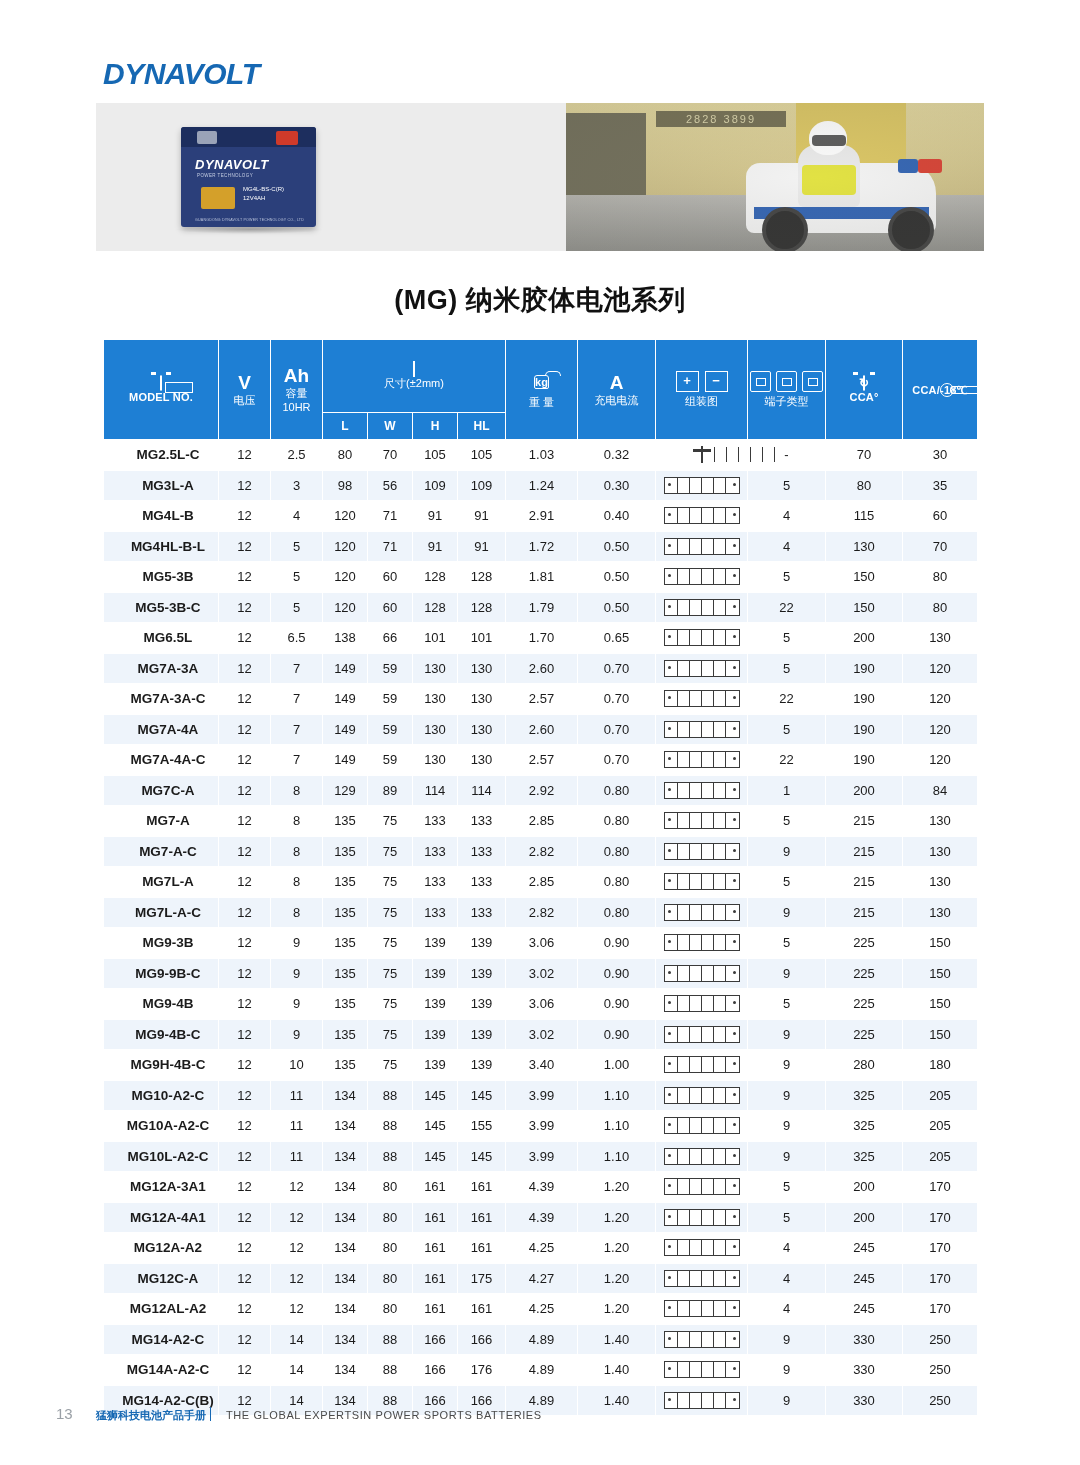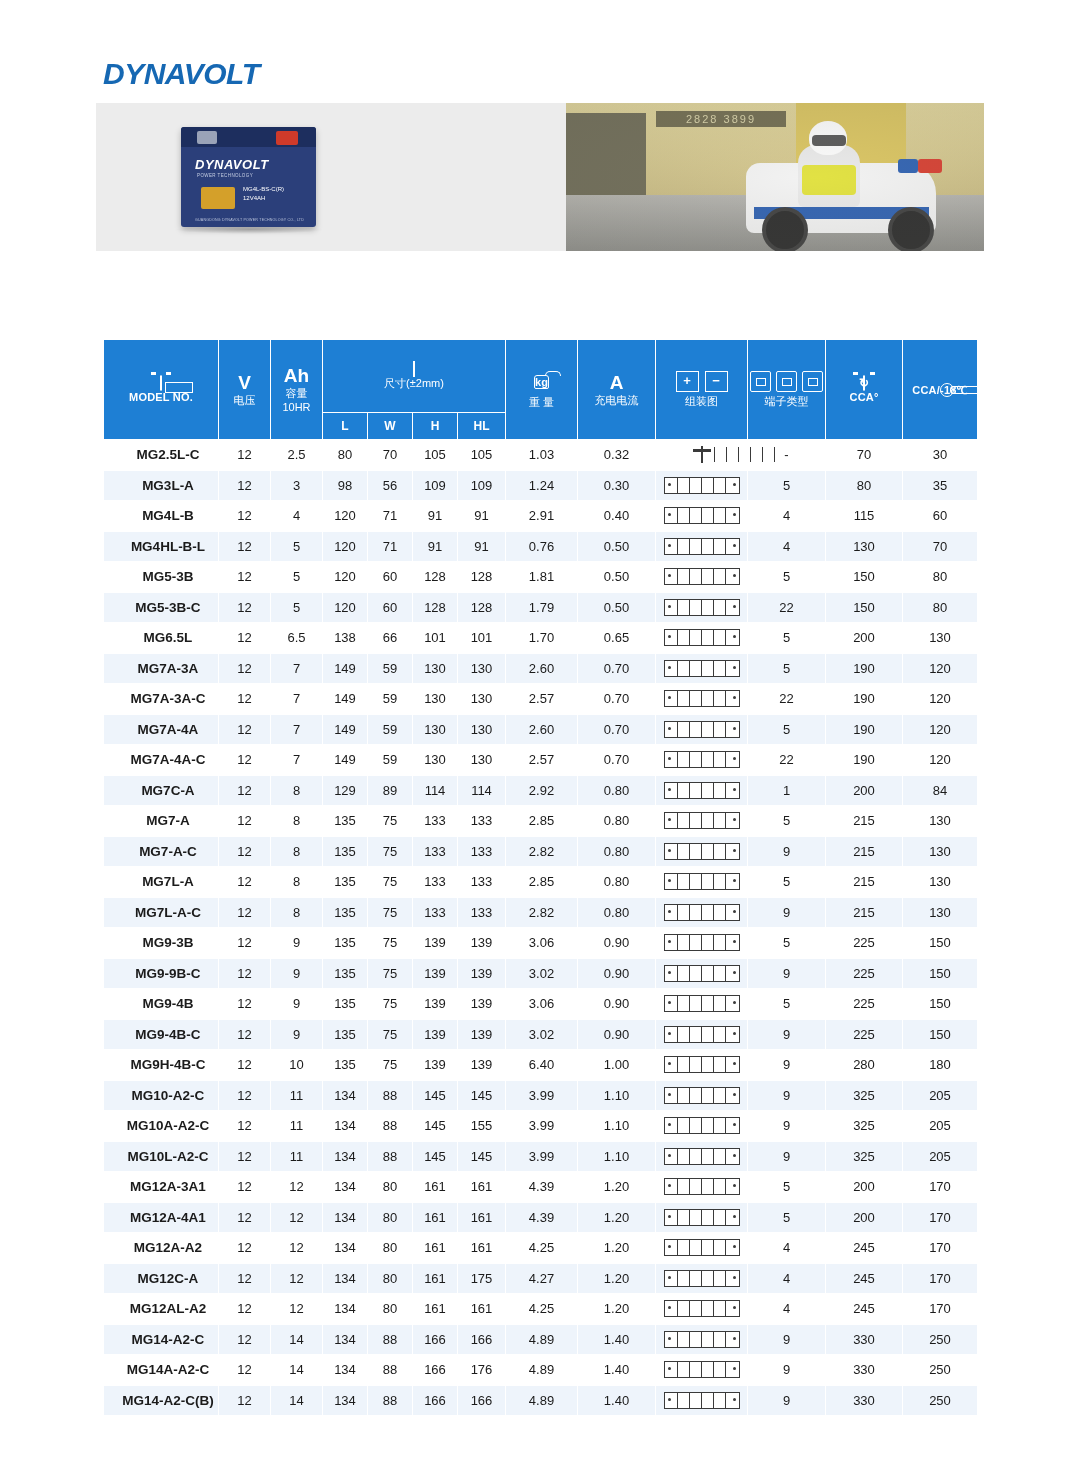--- a/index.html
+++ b/index.html
@@ -516,20 +516,21 @@
       <div class="ph-wheel1"></div>
       <div class="ph-wheel2"></div>
       <div class="ph-rider-body"></div>
       <div class="ph-rider-vest"></div>
       <div class="ph-helmet"></div>
       <div class="ph-visor"></div>
       <div class="ph-blur"></div>
     </div>
   </div>
 
+  <div class="series-title">(MG) 纳米胶体电池系列</div>
 
   <div class="table-wrap">
     <table class="spec">
       <colgroup>
         <col style="width:115px">
         <col style="width:52px">
         <col style="width:52px">
         <col style="width:45px">
         <col style="width:45px">
         <col style="width:45px">
@@ -671,21 +672,21 @@
             <td>60</td>
           </tr>
           <tr class="even">
             <td class="model">MG4HL-B-L</td>
             <td>12</td>
             <td>5</td>
             <td>120</td>
             <td>71</td>
             <td>91</td>
             <td>91</td>
-            <td>0.76</td>
+            <td>1.72</td>
             <td>0.50</td>
             <td>
               <span class="asm">
                 <span class="seg" style="left: 12px;"></span>
                 <span class="seg" style="left: 24px;"></span>
                 <span class="seg" style="left: 36px;"></span>
                 <span class="seg" style="left: 48px;"></span>
                 <span class="seg" style="left: 60px;"></span>
                 <span class="dot" style="left: 3px; top: 5px;"></span>
                 <span class="dot" style="right: 3px; top: 5px;"></span>
@@ -1096,21 +1097,21 @@
             <td>150</td>
           </tr>
           <tr class="odd">
             <td class="model">MG9H-4B-C</td>
             <td>12</td>
             <td>10</td>
             <td>135</td>
             <td>75</td>
             <td>139</td>
             <td>139</td>
-            <td>6.40</td>
+            <td>3.40</td>
             <td>1.00</td>
             <td>
               <span class="asm">
                 <span class="seg" style="left: 12px;"></span>
                 <span class="seg" style="left: 24px;"></span>
                 <span class="seg" style="left: 36px;"></span>
                 <span class="seg" style="left: 48px;"></span>
                 <span class="seg" style="left: 60px;"></span>
                 <span class="dot" style="left: 3px; top: 5px;"></span>
                 <span class="dot" style="right: 3px; top: 5px;"></span>
@@ -1392,14 +1393,20 @@
               </span>
             </td>
             <td>9</td>
             <td>330</td>
             <td>250</td>
           </tr>
         </tbody>
     </table>
   </div>
 
+  <div class="footer">
+    <span class="footer-page">13</span>
+    <span class="footer-cn">猛狮科技电池产品手册</span>
+    <span class="footer-divider"></span>
+    <span class="footer-en">THE GLOBAL EXPERTSIN POWER SPORTS BATTERIES</span>
+  </div>
 
 </div>
 
 </body></html>

